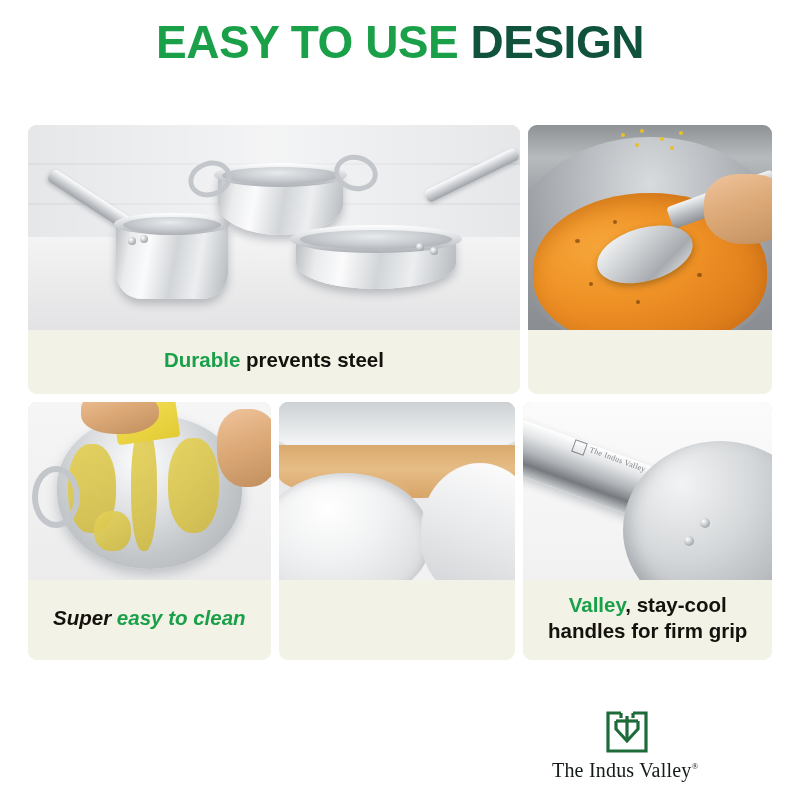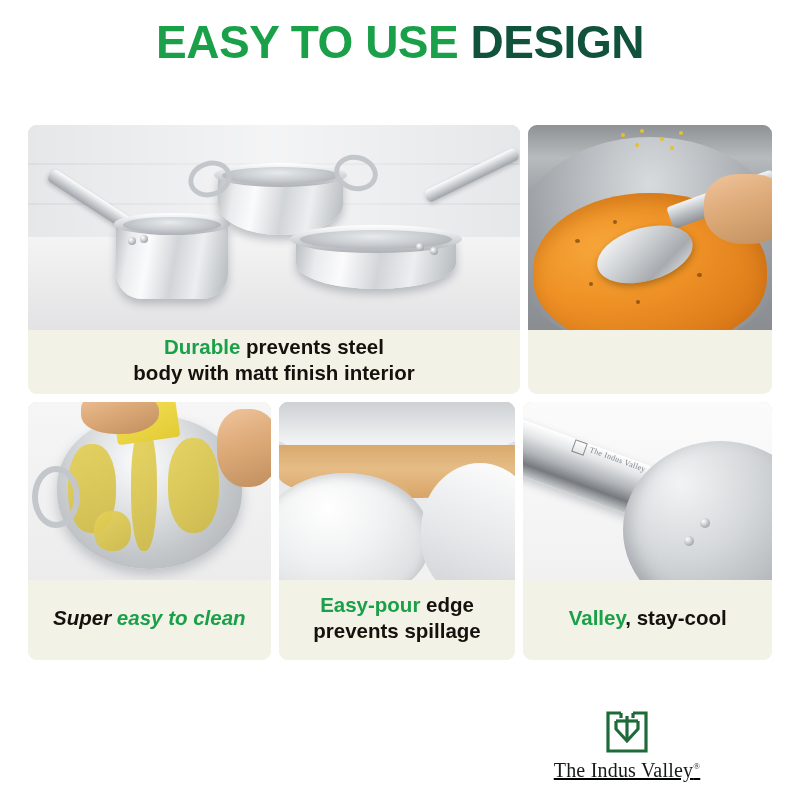--- a/index.html
+++ b/index.html
@@ -257,22 +257,20 @@
     background: radial-gradient(ellipse at 30% 24%, #f2f3f4 0%, #d5d8da 38%, #b2b6ba 72%, #9a9ea2 100%);
     box-shadow: inset 6px -6px 16px rgba(120,125,132,.4);
   }
 
   
   .logo {
     position: absolute;
     right: 30px;
     bottom: 18px;
     width: 150px;
-    text-align: center;
-    text-decoration: underline;
   }
   .logo-mark {
     display: block;
     margin: 0 auto 4px auto;
   }
   .logo-word {
     font-family: "Liberation Serif", serif;
     font-size: 20px;
     color: #141a17;
     letter-spacing: .2px;
@@ -316,21 +314,20 @@
             <div class="pan-body" style="left:268px; top:112px; width:160px; height:52px; border-radius:6px 6px 50% 50%;"></div>
             <div class="pan-rim" style="left:262px; top:100px; width:172px; height:28px;"></div>
             <div class="pan-inner" style="left:272px; top:105px; width:152px; height:19px;"></div>
             <div class="rivet" style="left:388px; top:118px;"></div>
             <div class="rivet" style="left:402px; top:122px;"></div>
           </div>
         </div>
         <div class="caption cap-1">
           <div>
             <span class="g">Durable</span><span> prevents steel</span><br>
-            <span>body with matt finish interior</span>
           </div>
         </div>
       </div>
 
       <div class="card cell-2">
         <div class="photo photo-tall">
           <div class="scene">
             <div class="curry-pan"></div>
             <div class="curry-bowl"></div>
             <div class="curry">
@@ -385,43 +382,38 @@
         <div class="photo photo-bottom">
           <div class="scene">
             <div class="pour-bg"></div>
             <div class="pour-pan"></div>
             <div class="batter-sheet"></div>
             <div class="batter-stream"></div>
             <div class="bowl-front"></div>
             <div class="bowl-right"></div>
           </div>
         </div>
-        <div class="caption cap-b">
-          <div>
-            <span class="g">Easy-pour</span><span> edge</span><br>
-            <span>prevents spillage</span>
-          </div>
-        </div>
       </div>
 
       <div class="card cell-5">
         <div class="photo photo-bottom">
           <div class="scene">
             <div class="handle-bg"></div>
             <div class="big-handle"></div>
             <div class="engrave-mark"></div>
             <div class="engrave">The Indus Valley</div>
             <div class="pot-body"></div>
             <div class="rivet" style="right:62px; bottom:52px; width:10px; height:10px;"></div>
             <div class="rivet" style="right:78px; bottom:34px; width:10px; height:10px;"></div>
           </div>
         </div>
         <div class="caption cap-b">
           <div>
             <span class="g">Valley</span><span>, stay-cool</span><br>
+            <span>handles for firm grip</span>
           </div>
         </div>
       </div>
     </div>
   </div>
 
   <div class="logo">
     <svg class="logo-mark" width="46" height="46" viewBox="0 0 46 46">
       <g fill="none" stroke="#1E6B3A" stroke-width="3.2">
         <path d="M4,13 L4,42 L42,42 L42,13"></path>

